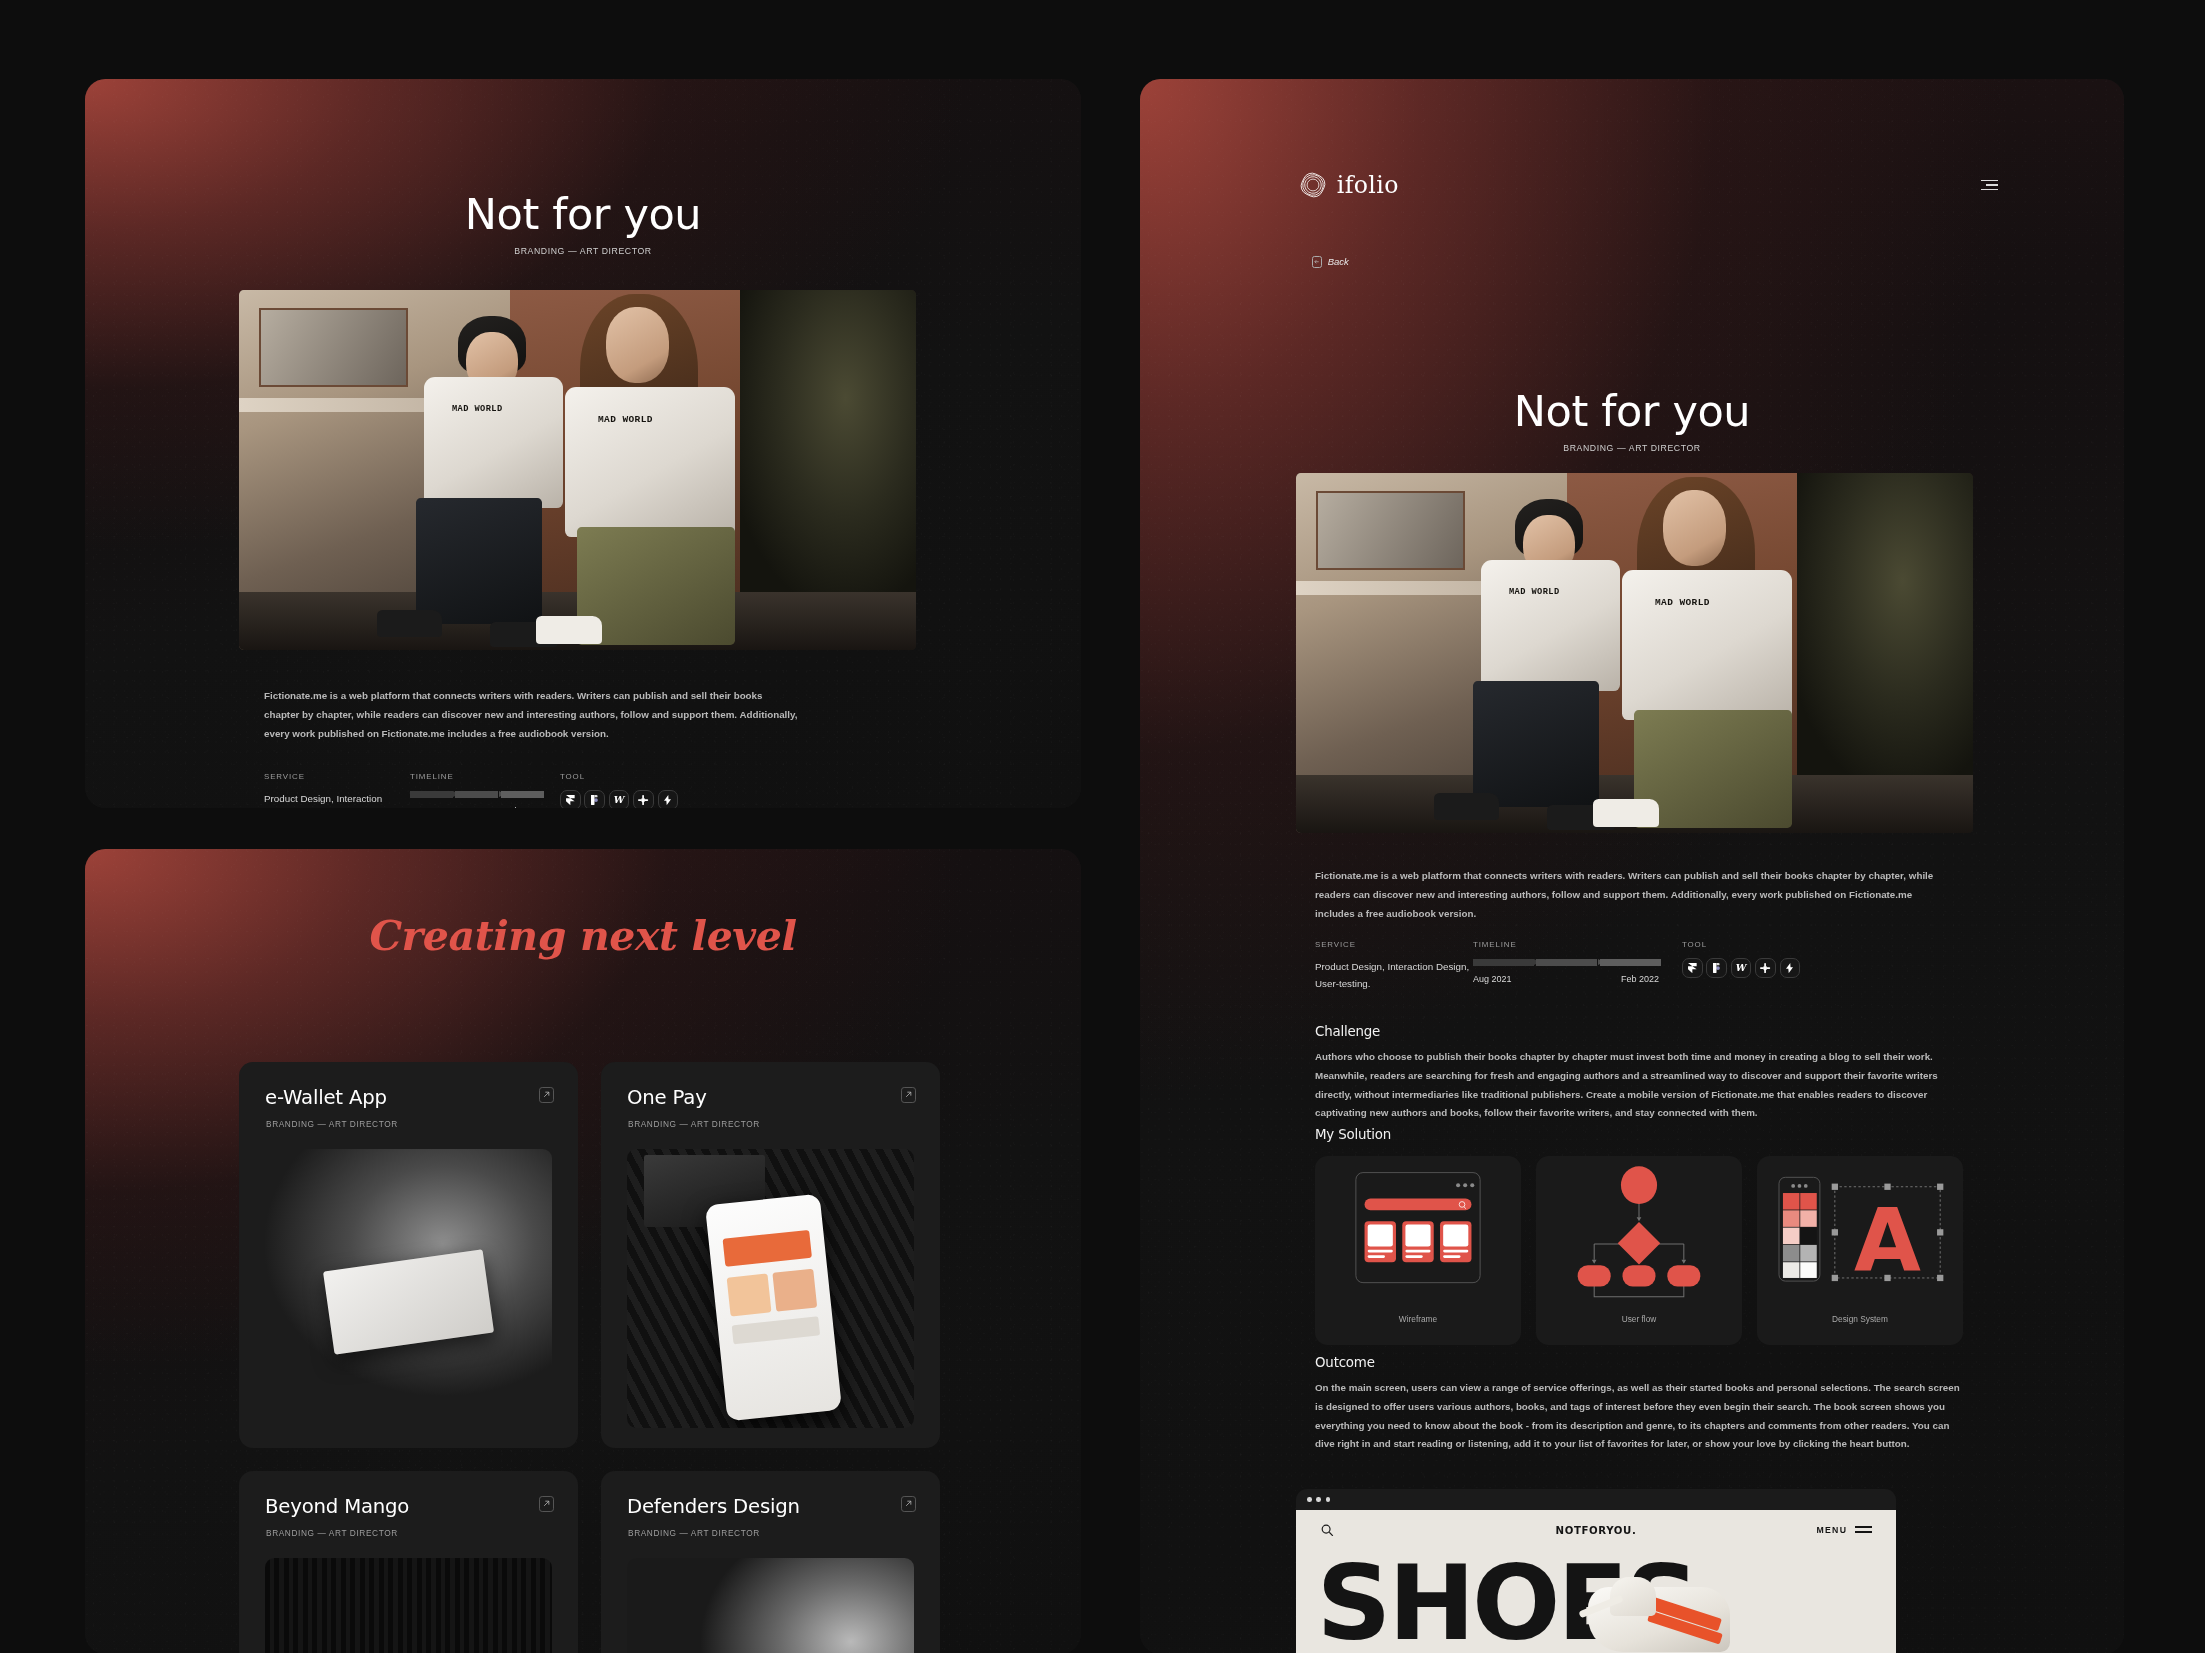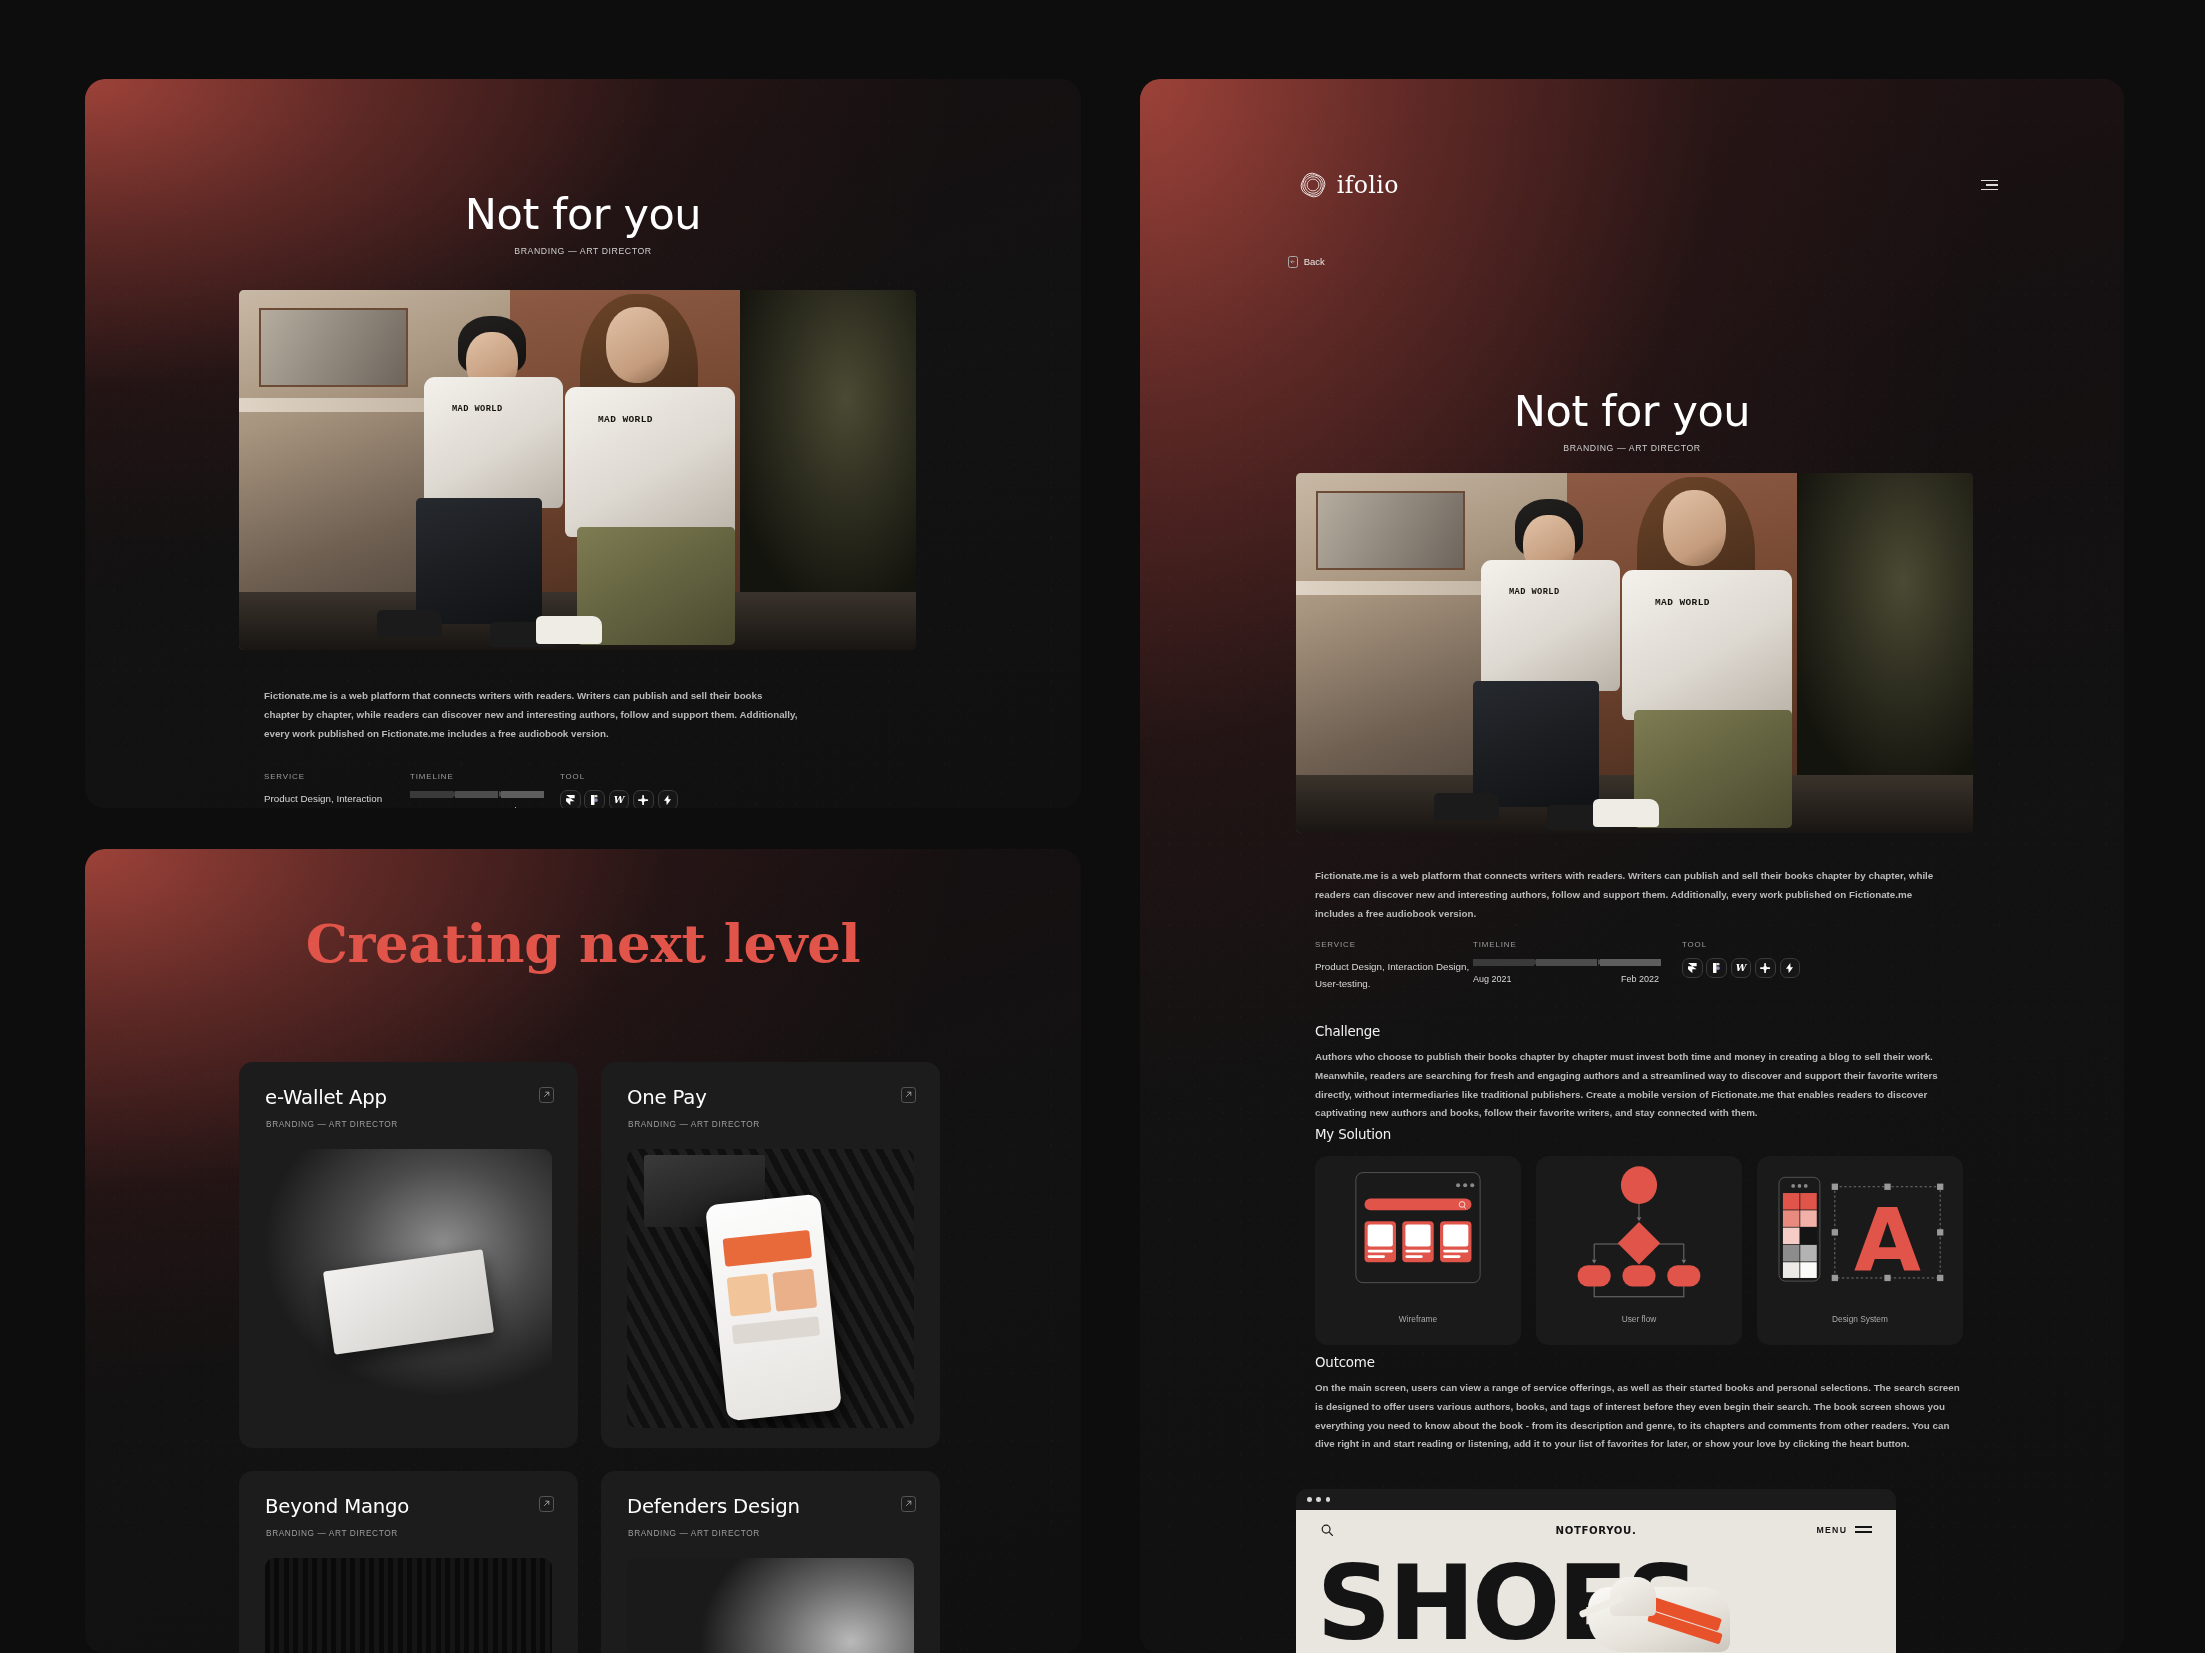--- a/index.html
+++ b/index.html
@@ -267,22 +267,22 @@
       </div>
 
     </div>
   </div>
 
   <div class="panel" style="left:85px; top:849px; width:996px; height:805px;">
     <div class="panel-grad"></div>
     <div class="panel-noise"></div>
     <div class="panel-inner">
       <div style="position:absolute; left:0; right:0; top:63px; text-align:center;
-                  font-family:'DejaVu Serif', serif; font-weight:700;
-                  font-size:53px; color:#e0544a; letter-spacing:-0.4px;">Creating next level</div>
+                  font-family:'DejaVu Serif', serif; font-style:italic; font-weight:700;
+                  font-size:41px; color:#e0544a; letter-spacing:-0.4px;">Creating next level</div>
 
       <div class="proj-card" style="left:154px; top:213px; width:339px; height:386px; position:absolute;">
         <div class="proj-title" style="position:absolute; left:26px; top:23.6px;">e-Wallet App</div>
         <div class="proj-sub" style="position:absolute; left:27px; top:57px;">BRANDING — ART DIRECTOR</div>
         <div class="arrow-box" style="right:23.6px; top:25px;">
           <svg width="7" height="7" viewBox="0 0 9 9">
               <path d="M1.5 7.5L7.5 1.5M3 1.5h4.5V6" stroke="#bbb" stroke-width="1" fill="none"></path>
             </svg>
         </div>
         <div class="proj-thumb" style="left:26px; top:87px; right:26px; bottom:20.5px;
@@ -358,21 +358,21 @@
         </svg>
         <span class="logo-text">ifolio</span>
       </div>
 
       <div class="burger" style="position:absolute; right:126px; top:101px; width:17.3px;">
         <i style="width:17.3px;"></i>
           <i style="width:11.8px;"></i>
           <i style="width:17.3px;"></i>
       </div>
 
-      <div class="back-btn" style="position:absolute; left:148px; top:177px;">
+      <div class="back-btn" style="position:absolute; left:172px; top:177px;font-style:italic;">
         <span class="back-icon">
           <svg width="5.5" height="5.5" viewBox="0 0 7 7">
               <path d="M6 3.5H1M3 1.5L1 3.5l2 2" stroke="#bbb" stroke-width=".9" fill="none"></path>
             </svg>
         </span>
         <span>Back</span>
       </div>
 
       <div class="display" style="position:absolute; left:0; right:0; top:307px; text-align:center; font-size:43px;">Not for you</div>
       <div class="eyebrow" style="position:absolute; left:0; right:0; top:364px; text-align:center; font-size:8.7px;">BRANDING — ART DIRECTOR</div>

